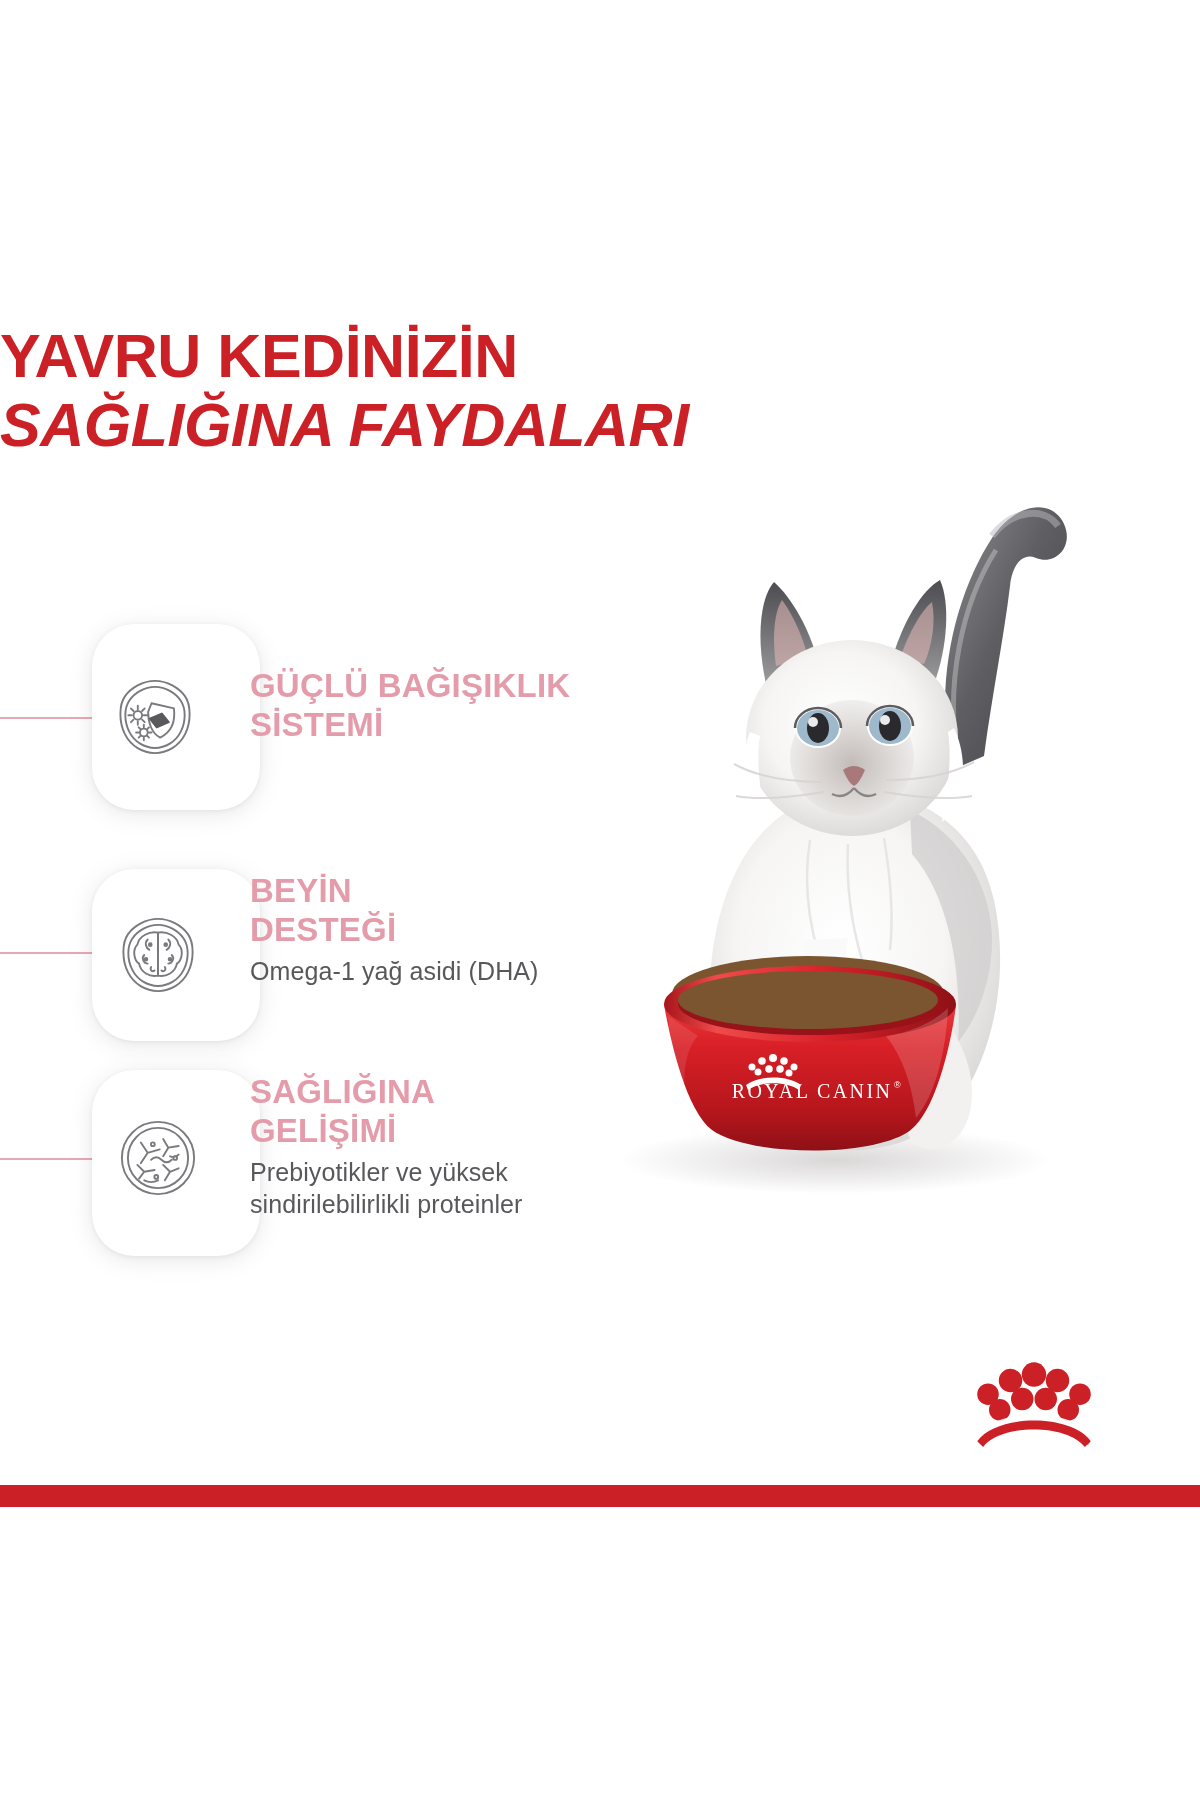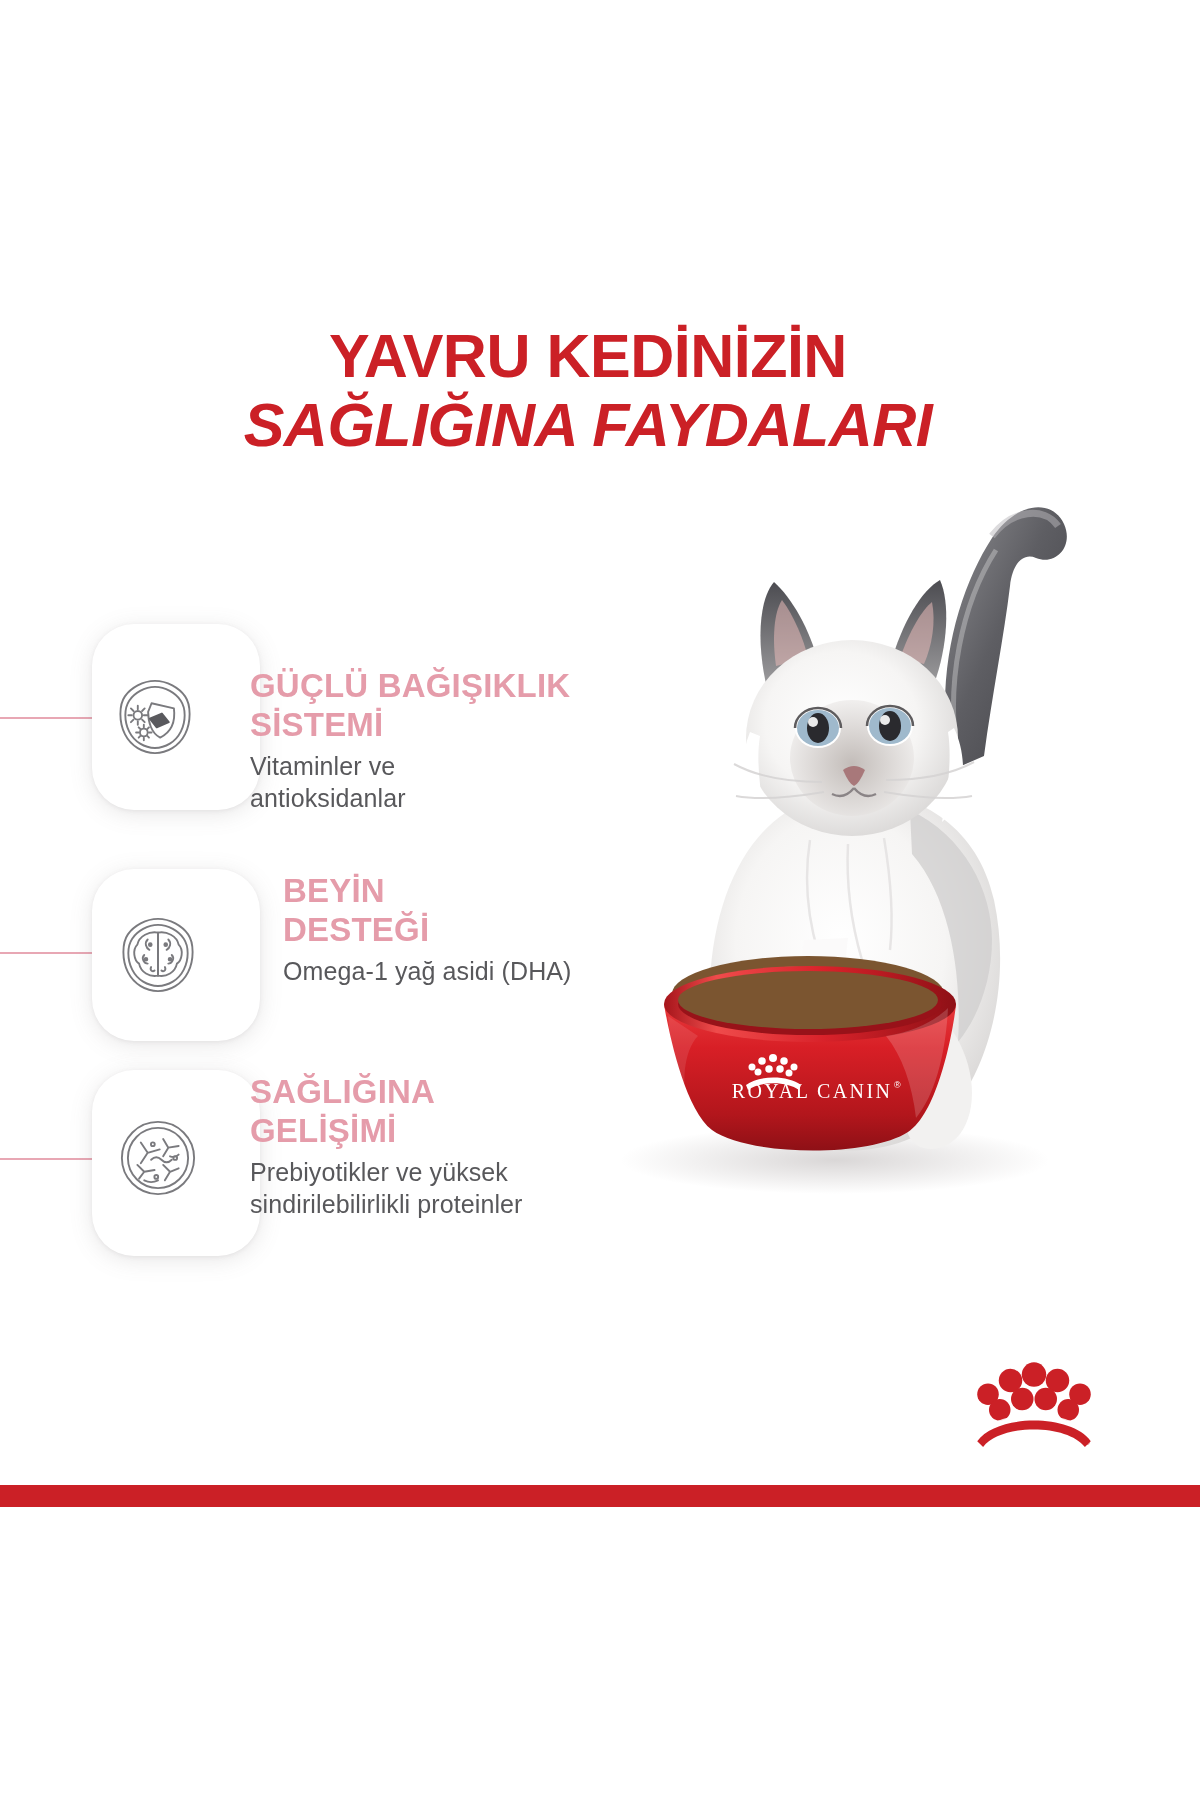--- a/index.html
+++ b/index.html
@@ -13,21 +13,21 @@
     position: relative;
     width: 1200px; height: 1800px;
     background: #ffffff;
   }
 
   
   .headline {
     position: absolute;
     left: 0; top: 322px;
     width: 1200px;
-    text-align: center;
+    text-align: left;
     color: #cb2026;
     font-weight: 700;
     font-size: 61px;
     line-height: 1.13;
     letter-spacing: -0.5px;
     padding-right: 24px;
   }
   .headline .l1 { display: block; }
   .headline .l2 { display: block; font-style: italic; }
   .card {
@@ -111,45 +111,41 @@
       <circle cx="30" cy="48" r="5"></circle>
       <path d="M30 41 v-4 M30 55 v4 M23 48 h-4 M37 48 h4 M25 43 l-3-3 M35 43 l3-3 M25 53 l-3 3 M35 53 l3 3"></path>
       <circle cx="37" cy="68" r="4.5"></circle>
       <path d="M37 62 v-3 M37 74 v3 M31 68 h-3 M43 68 h3 M33 64 l-2-2 M41 64 l2-2 M33 72 l-2 2 M41 72 l2 2"></path>
     </svg>
   </div>
   <div class="btext" style="left:250px; top:627px; width:340px;margin-top:40px;">
     <div class="btitle">
       <span>GÜÇLÜ BAĞIŞIKLIK</span><br>
       <span>SİSTEMİ</span>
-    </div>
-    <div class="bbody">
-      <span>Vitaminler ve</span><br>
-      <span>antioksidanlar</span>
     </div>
   </div>
 
   <div class="conn" style="top:952px; width:96px;"></div>
   <div class="card" style="left:92px; top:869px; height:172px;"></div>
   <div class="iconbox" style="left:115px; top:912px;">
     <svg viewBox="0 0 100 100" fill="none" stroke="#7a7a7e" stroke-width="2.2" stroke-linejoin="round" stroke-linecap="round">
       <path d="M50 8 C64 8 78 16 85 26 C92 36 92 56 85 70 C78 84 64 92 50 92 C36 92 22 84 15 70 C8 56 8 36 15 26 C22 16 36 8 50 8 Z"></path>
       <path d="M50 15 C62 15 74 22 80 31 C86 40 86 55 80 67 C74 79 62 86 50 86 C38 86 26 79 20 67 C14 55 14 40 20 31 C26 22 38 15 50 15 Z"></path>
       <path d="M50 24 C40 22 28 28 26 38 C20 44 22 56 28 60 C30 70 40 76 50 74 Z"></path>
       <path d="M50 24 C60 22 72 28 74 38 C80 44 78 56 72 60 C70 70 60 76 50 74 Z"></path>
       <path d="M50 24 V74"></path>
       <path d="M38 32 C34 36 36 42 40 44 M34 50 C30 54 34 60 38 60 M42 64 C40 68 44 70 46 68"></path>
       <path d="M62 32 C66 36 64 42 60 44 M66 50 C70 54 66 60 62 60 M58 64 C60 68 56 70 54 68"></path>
       <circle cx="41" cy="38" r="1.6" fill="#7a7a7e"></circle>
       <circle cx="36" cy="55" r="1.6" fill="#7a7a7e"></circle>
       <circle cx="59" cy="38" r="1.6" fill="#7a7a7e"></circle>
       <circle cx="64" cy="55" r="1.6" fill="#7a7a7e"></circle>
     </svg>
   </div>
-  <div class="btext" style="left:250px; top:872px; width:360px;margin-left:33px;">
+  <div class="btext" style="left:250px; top:872px; width:360px;">
     <div class="btitle">
       <span>BEYİN</span><br>
       <span>DESTEĞİ</span>
     </div>
     <div class="bbody">
       <span>Omega-1 yağ asidi (DHA)</span>
     </div>
   </div>
 
   <div class="conn" style="top:1158px; width:96px;"></div>

